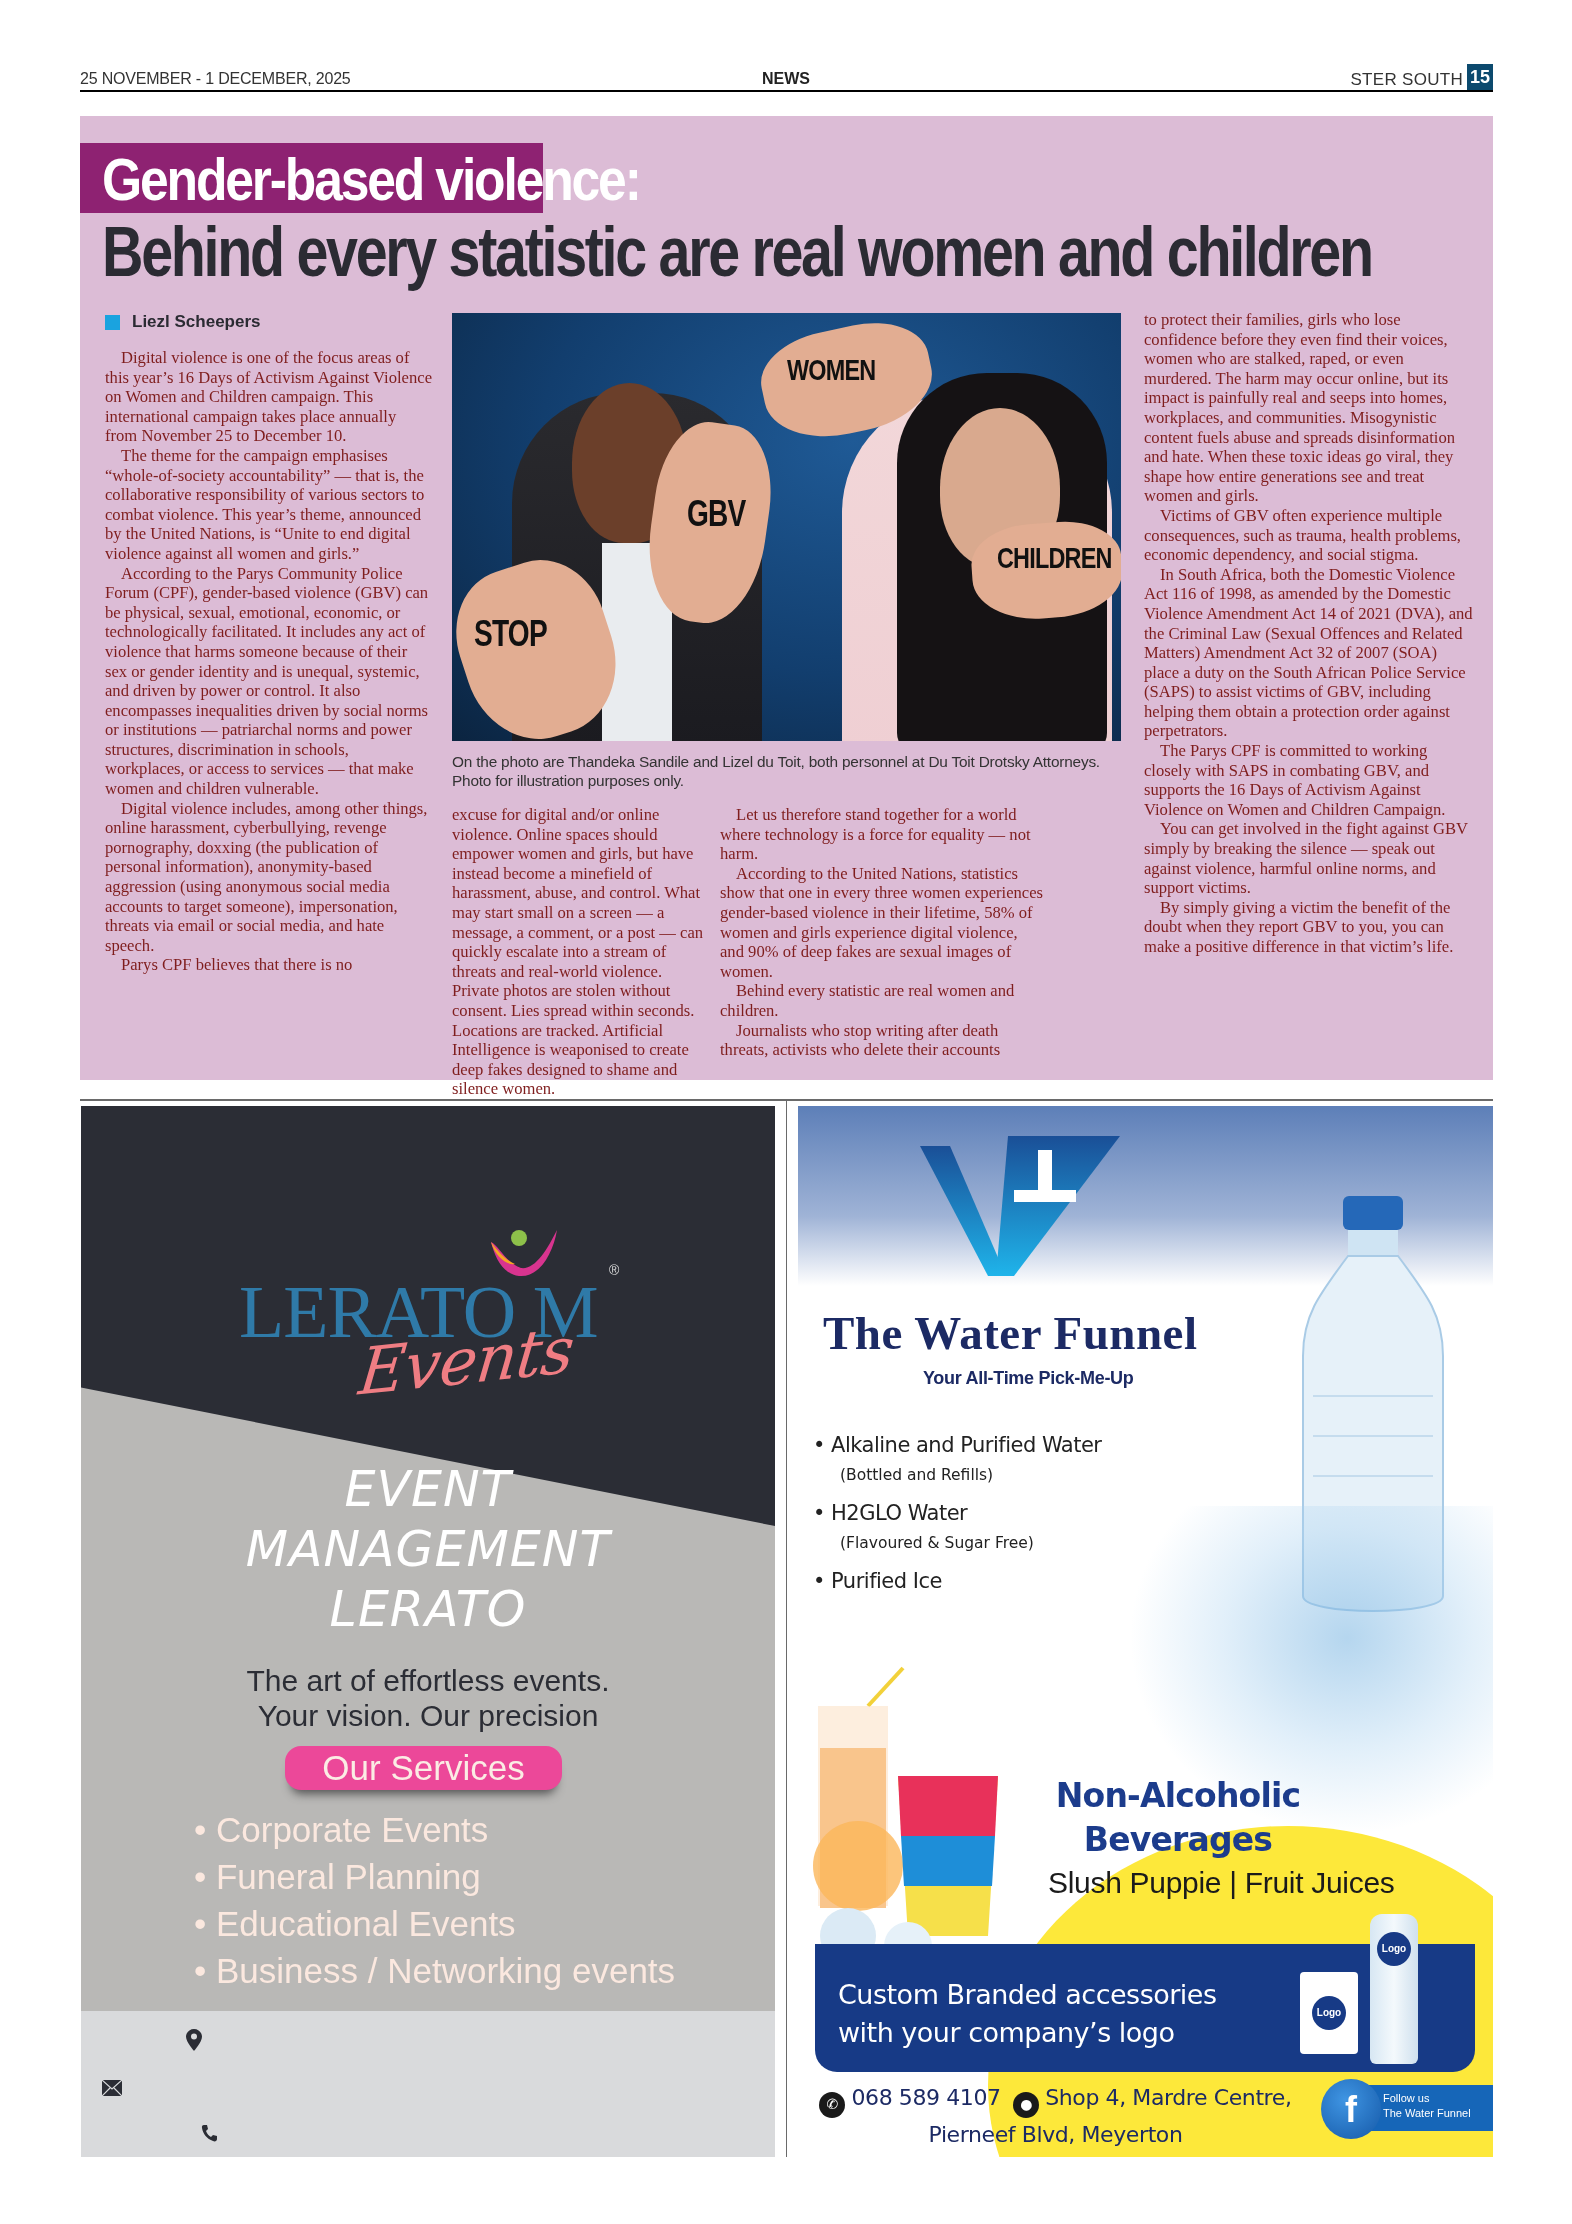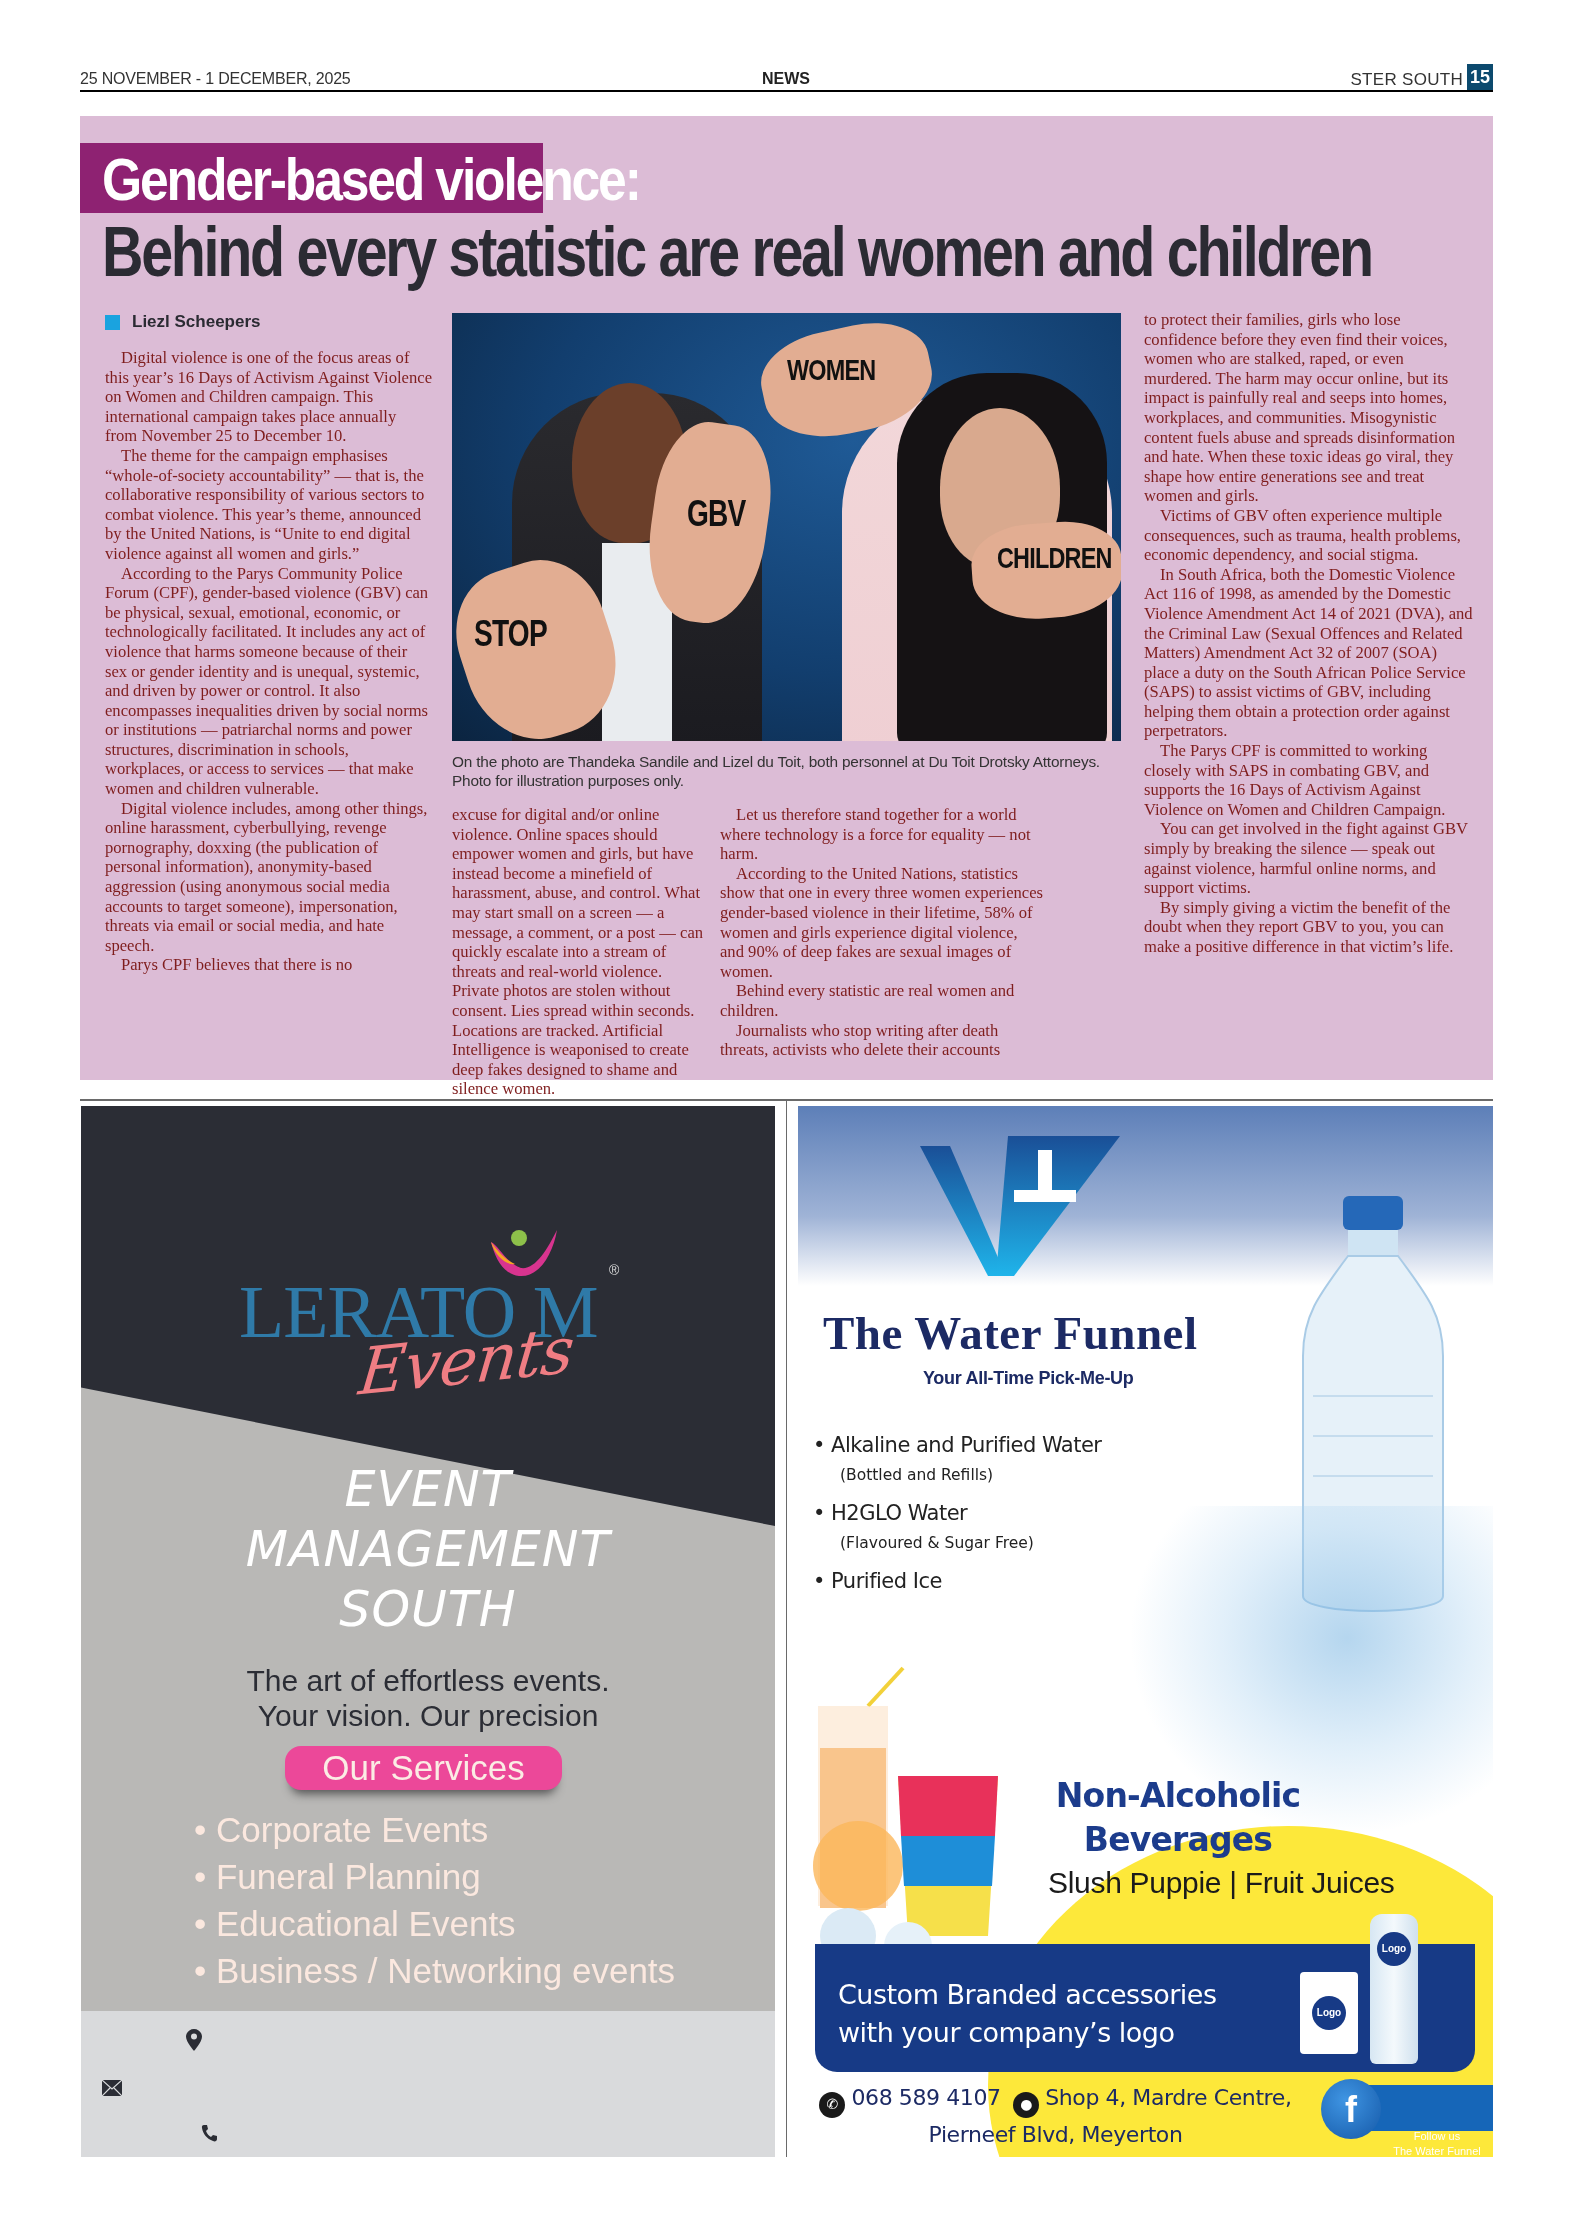--- a/index.html
+++ b/index.html
@@ -83,21 +83,21 @@
   .wf-banner { position: absolute; left: 17px; top: 838px; width: 660px; height: 128px; background: #173a86; border-radius: 0 0 22px 22px; }
   .wf-banner-text { position: absolute; left: 23px; top: 32px; font-family: "DejaVu Sans", sans-serif; font-size: 27px; line-height: 38px; color: #ffffff; letter-spacing: -0.5px; }
   .wf-mug { position: absolute; left: 485px; top: 28px; width: 58px; height: 82px; background: #fff; border-radius: 4px; }
   .wf-logo-dot { position: absolute; width: 34px; height: 34px; border-radius: 50%; background: #173a86; color: #fff; font-size: 10px; font-weight: bold; text-align: center; line-height: 34px; }
   .wf-minibottle { position: absolute; left: 555px; top: -30px; width: 48px; height: 150px; background: linear-gradient(90deg, #d7e7f3, #f4f9fc, #cfe0ee); border-radius: 12px 12px 6px 6px; }
   .wf-contact { position: absolute; left: 10px; top: 975px; width: 495px; text-align: center; font-family: "DejaVu Sans", sans-serif; font-size: 22px; line-height: 33px; color: #1c2a64; letter-spacing: -0.4px; }
   .wf-contact .ci { display: inline-flex; width: 26px; height: 26px; border-radius: 50%; background: #1a1a1a; color: #fff; font-size: 14px; align-items: center; justify-content: center; vertical-align: -4px; margin-right: 6px; }
   .wf-fb { position: absolute; left: 523px; top: 973px; width: 172px; height: 60px; }
   .wf-fb-bar { position: absolute; left: 30px; top: 6px; width: 142px; height: 46px; background: #1666b8; }
   .wf-fb-circle { position: absolute; left: 0; top: 0; width: 60px; height: 60px; border-radius: 50%; background: radial-gradient(circle at 40% 35%, #3f95e3, #1559a8); color: #fff; font-family: "Liberation Sans", sans-serif; font-weight: bold; font-size: 36px; text-align: center; line-height: 62px; }
-  .wf-fb-text { position: absolute; left: 62px; top: 12px; width: 108px; text-align: center; font-size: 11px; line-height: 15px; color: #fff; margin-top: 38px; }
+  .wf-fb-text { position: absolute; left: 62px; top: 12px; width: 108px; text-align: left; font-size: 11px; line-height: 15px; color: #fff; }
 </style>
 </head>
 <body>
 
 <div class="masthead">
   <span class="mh-date">25 NOVEMBER - 1 DECEMBER, 2025</span>
   <span class="mh-section">NEWS</span>
   <span class="mh-paper">STER SOUTH</span>
   <span class="mh-page">15</span>
 </div>
@@ -170,21 +170,21 @@
       <circle cx="50" cy="14" r="8" fill="#8dc04a"></circle>
       <path d="M22 18 C30 22, 38 40, 52 44 C66 46, 78 26, 88 6 C84 30, 70 54, 50 52 C34 50, 26 34, 22 18 Z" fill="#d8348f"></path>
       <path d="M22 18 C28 26, 36 36, 46 40 C38 42, 26 32, 22 18 Z" fill="#f5a623"></path>
     </svg>
     <span class="lerato-word">LERATO M</span>
     <span class="lerato-reg">®</span>
     <span class="lerato-script">Events</span>
   </div>
   <div class="lerato-title" style="top:355px;">EVENT</div>
   <div class="lerato-title" style="top:415px;">MANAGEMENT</div>
-  <div class="lerato-title" style="top:475px;">SOUTH</div>
+  <div class="lerato-title" style="top:475px;">LERATO</div>
   <div class="lerato-tag" style="top:557px;">The art of effortless events.</div>
   <div class="lerato-tag" style="top:592px;">Your vision. Our precision</div>
   <div class="lerato-btn">Our Services</div>
   <ul class="lerato-services">
     <li>Corporate Events</li>
     <li>Funeral Planning</li>
     <li>Educational Events</li>
     <li>Business / Networking events</li>
   </ul>
   <div class="lerato-contact">

